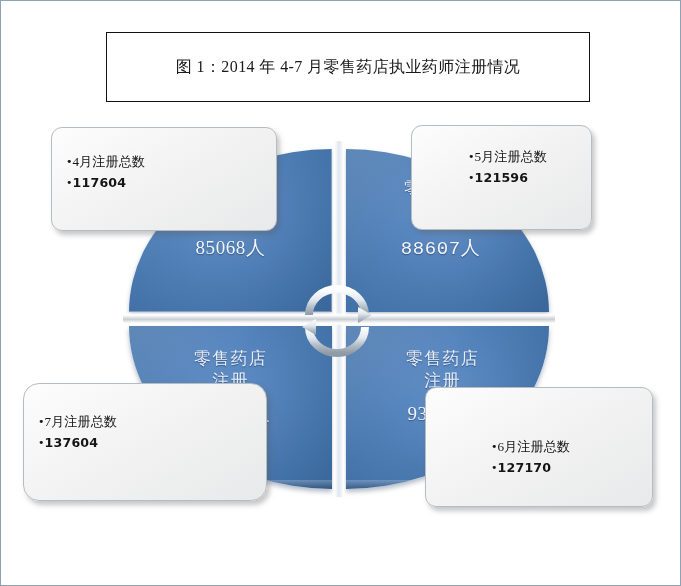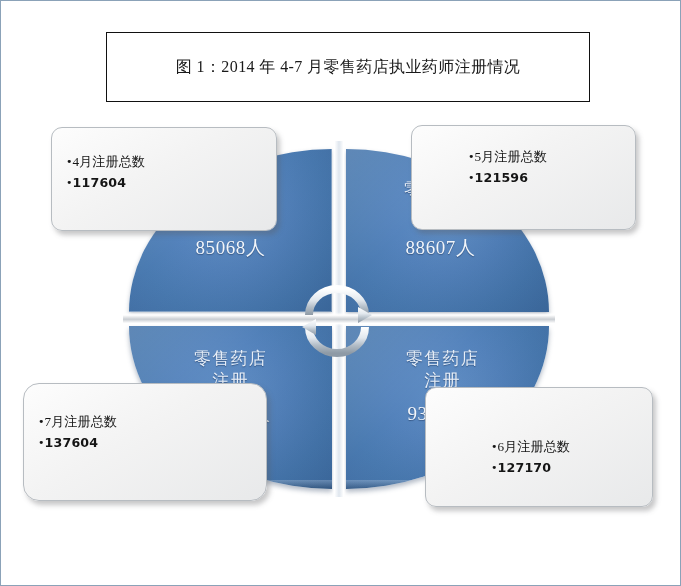--- a/index.html
+++ b/index.html
@@ -78,21 +78,21 @@
     letter-spacing: 0.2px;
   }
   .callout-line .cn {
     font-family: "Liberation Serif", "DejaVu Serif", serif;
   }
 
   
   #callout-apr { left: 50px;  top: 126px; width: 226px; height: 104px; }
   #callout-apr .callout-inner { top: 23px; }
 
-  #callout-may { left: 410px; top: 124px; width: 225px; height: 105px; }
+  #callout-may { left: 410px; top: 124px; width: 181px; height: 105px; }
   #callout-may .callout-inner { top: 20px; left: 56px; }
 
   #callout-jul { left: 22px;  top: 382px; width: 244px; height: 118px; border-radius: 16px; }
   #callout-jul .callout-inner { top: 27px; }
 
   #callout-jun { left: 424px; top: 386px; width: 228px; height: 120px; }
   #callout-jun .callout-inner { top: 48px; left: 42px; margin-left: 23px; }
 
   
   .pie-wrap {
@@ -173,21 +173,21 @@
     letter-spacing: 1.2px;
   }
   .quad-value {
     font-size: 19px;
     letter-spacing: 0.6px;
     color: #f2f6fb;
   }
 
   
   #quad-tl .quad-label { top: 30px; }
-  #quad-tr .quad-label { top: 30px; left: -14px; }
+  #quad-tr .quad-label { top: 30px; left: -14px; font-family: Liberation Mono, monospace; }
   #quad-bl .quad-label { top: 22px; }
   #quad-br .quad-label { top: 22px; left: -10px; }
 
   #quad-tl .quad-value { margin-top: 11px; }
   #quad-tr .quad-value { margin-top: 11px; }
   #quad-bl .quad-value { margin-top: 8px; }
   #quad-br .quad-value { margin-top: 8px; }
 
   
   .sep-v {

